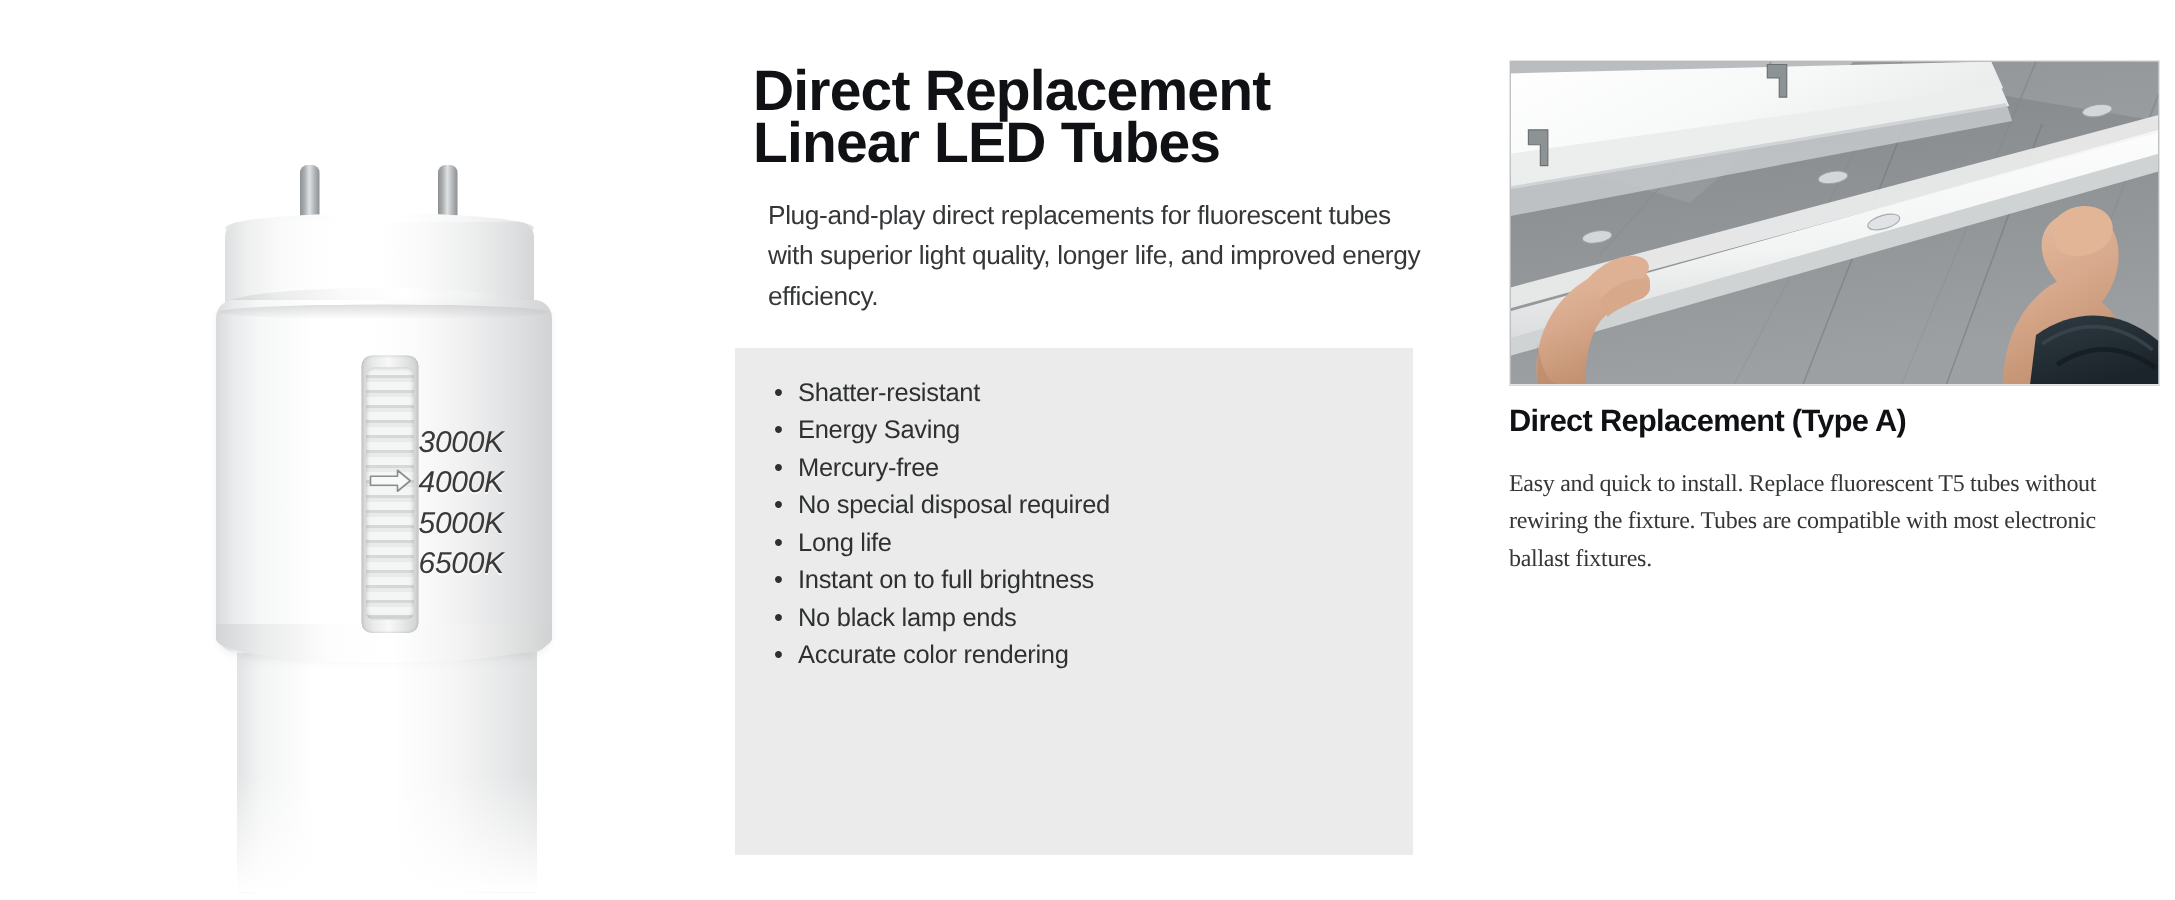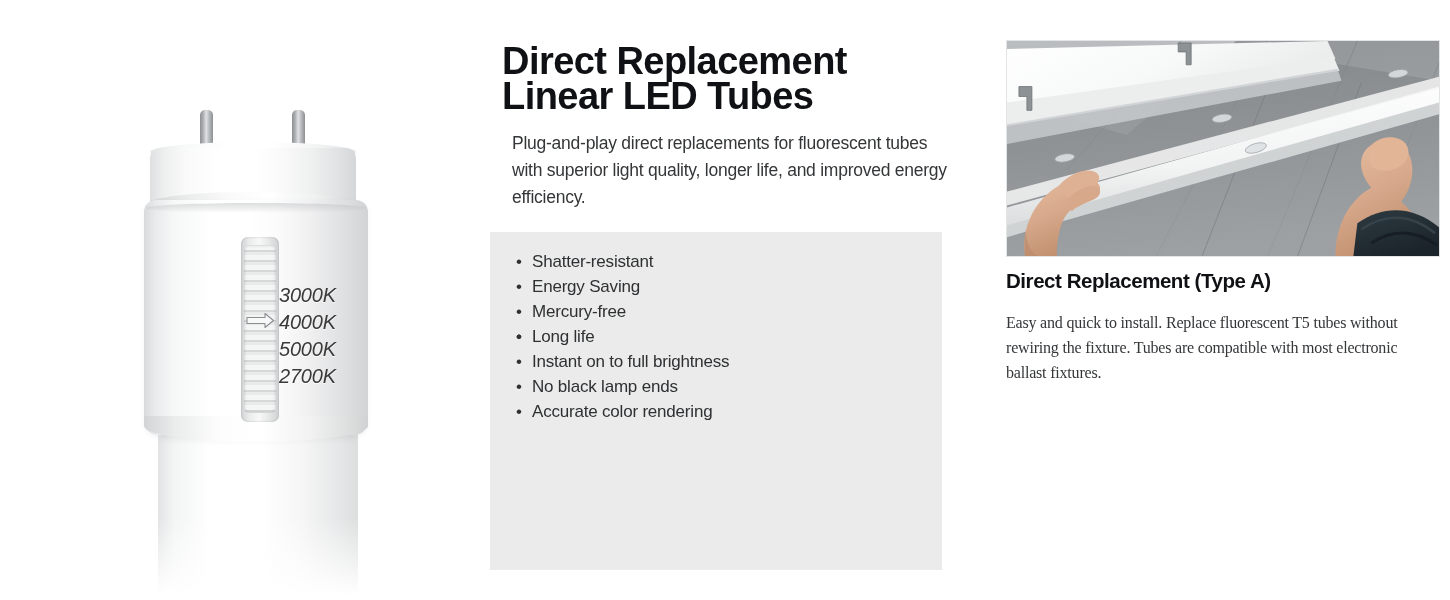--- a/index.html
+++ b/index.html
@@ -361,21 +361,21 @@
         <svg viewBox="0 0 30 17" width="30" height="17">
           <path d="M2 5.5 H20 V1.5 L28.5 8.5 L20 15.5 V11.5 H2 Z" fill="#f7f8f8" stroke="#8b8e90" stroke-width="1.1" stroke-linejoin="round"></path>
         </svg>
       </div>
     </div>
 
     <div class="cct-labels">
       <div class="cct-label">3000K</div>
       <div class="cct-label">4000K</div>
       <div class="cct-label">5000K</div>
-      <div class="cct-label">2700K</div>
+      <div class="cct-label">6500K</div>
     </div>
   </div>
 
   <div class="mid-col">
 
     <h1 class="headline">Direct Replacement Linear LED Tubes</h1>
 
     <p class="intro">Plug-and-play direct replacements for fluorescent tubes with superior light quality, longer life, and improved energy efficiency.</p>
 
     <div class="features-panel">
@@ -387,20 +387,21 @@
         <li class="feature-item">
           <span class="bullet">•</span>
           <span>Energy Saving</span>
         </li>
         <li class="feature-item">
           <span class="bullet">•</span>
           <span>Mercury-free</span>
         </li>
         <li class="feature-item">
           <span class="bullet">•</span>
+          <span>No special disposal required</span>
         </li>
         <li class="feature-item">
           <span class="bullet">•</span>
           <span>Long life</span>
         </li>
         <li class="feature-item">
           <span class="bullet">•</span>
           <span>Instant on to full brightness</span>
         </li>
         <li class="feature-item">

